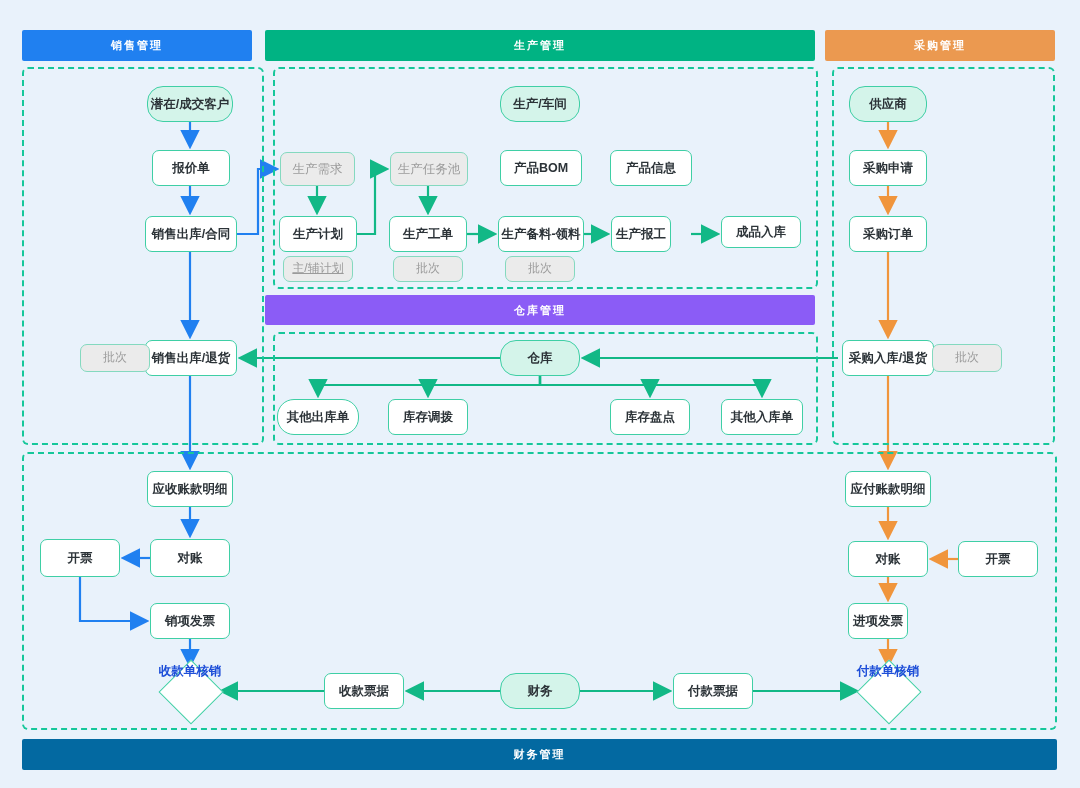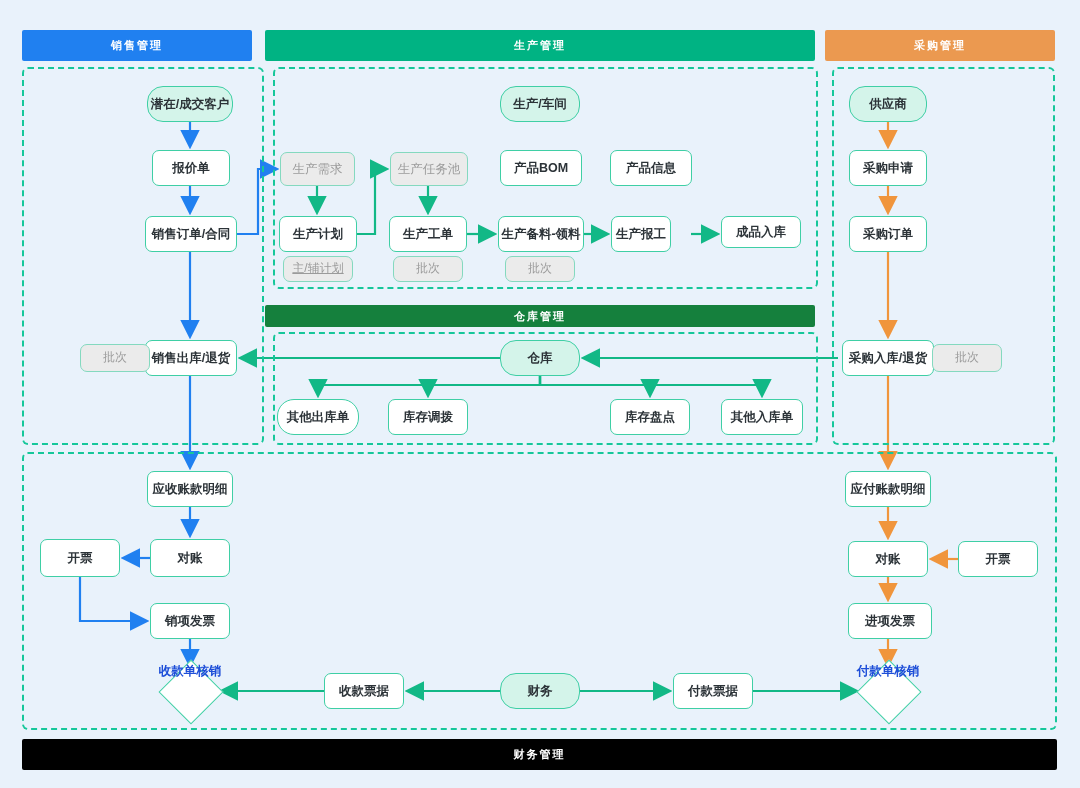--- a/index.html
+++ b/index.html
@@ -128,39 +128,39 @@
   <div id="dyn">
       <div class="banner blue" style="left: 22px; top: 30px; width: 230px; height: 31px; background: rgb(32, 128, 240);">
         <span>销售管理</span>
       </div>
       <div class="banner green" style="left: 265px; top: 30px; width: 550px; height: 31px; background: rgb(0, 179, 131);">
         <span>生产管理</span>
       </div>
       <div class="banner orange" style="left: 825px; top: 30px; width: 230px; height: 31px; background: rgb(235, 153, 80);">
         <span>采购管理</span>
       </div>
-      <div class="banner green" style="left: 265px; top: 295px; width: 550px; height: 22px; background: #15803d; margin-top: 10px;">
+      <div class="banner green" style="left: 265px; top: 295px; width: 550px; height: 30px; background: #8b5cf6;">
         <span>仓库管理</span>
       </div>
-      <div class="banner green" style="left: 22px; top: 739px; width: 1035px; height: 31px; background: #000000;">
+      <div class="banner green" style="left: 22px; top: 739px; width: 1035px; height: 31px; background: #0369a1;">
         <span>财务管理</span>
       </div>
       <div class="group" style="left: 22px; top: 67px; width: 242px; height: 378px;"></div>
       <div class="group" style="left: 273px; top: 67px; width: 545px; height: 222px;"></div>
       <div class="group" style="left: 832px; top: 67px; width: 223px; height: 378px;"></div>
       <div class="group" style="left: 273px; top: 332px; width: 545px; height: 113px;"></div>
       <div class="group" style="left: 22px; top: 452px; width: 1035px; height: 278px;"></div>
       <div class="node mint" style="left: 147px; top: 86px; width: 86px; height: 36px;">
         <span>潜在/成交客户</span>
       </div>
       <div class="node" style="left: 152px; top: 150px; width: 78px; height: 36px;">
         <span>报价单</span>
       </div>
       <div class="node" style="left: 145px; top: 216px; width: 92px; height: 36px;">
-        <span>销售订单/合同</span>
+        <span>销售出库/合同</span>
       </div>
       <div class="node" style="left: 145px; top: 340px; width: 92px; height: 36px;">
         <span>销售出库/退货</span>
       </div>
       <div class="node tag" style="left: 80px; top: 344px; width: 70px; height: 28px;">
         <span>批次</span>
       </div>
       <div class="node mint" style="left: 500px; top: 86px; width: 80px; height: 36px;">
         <span>生产/车间</span>
       </div>
@@ -244,21 +244,21 @@
       </div>
       <div class="node" style="left: 845px; top: 471px; width: 86px; height: 36px;">
         <span>应付账款明细</span>
       </div>
       <div class="node" style="left: 848px; top: 541px; width: 80px; height: 36px;">
         <span>对账</span>
       </div>
       <div class="node" style="left: 958px; top: 541px; width: 80px; height: 36px;">
         <span>开票</span>
       </div>
-      <div class="node" style="left: 848px; top: 603px; width: 84px; height: 36px;">
+      <div class="node" style="left: 848px; top: 603px; width: 60px; height: 36px;">
         <span>进项发票</span>
       </div>
       <div class="node" style="left: 324px; top: 673px; width: 80px; height: 36px;">
         <span>收款票据</span>
       </div>
       <div class="node mint" style="left: 500px; top: 673px; width: 80px; height: 36px;">
         <span>财务</span>
       </div>
       <div class="node" style="left: 673px; top: 673px; width: 80px; height: 36px;">
         <span>付款票据</span>

